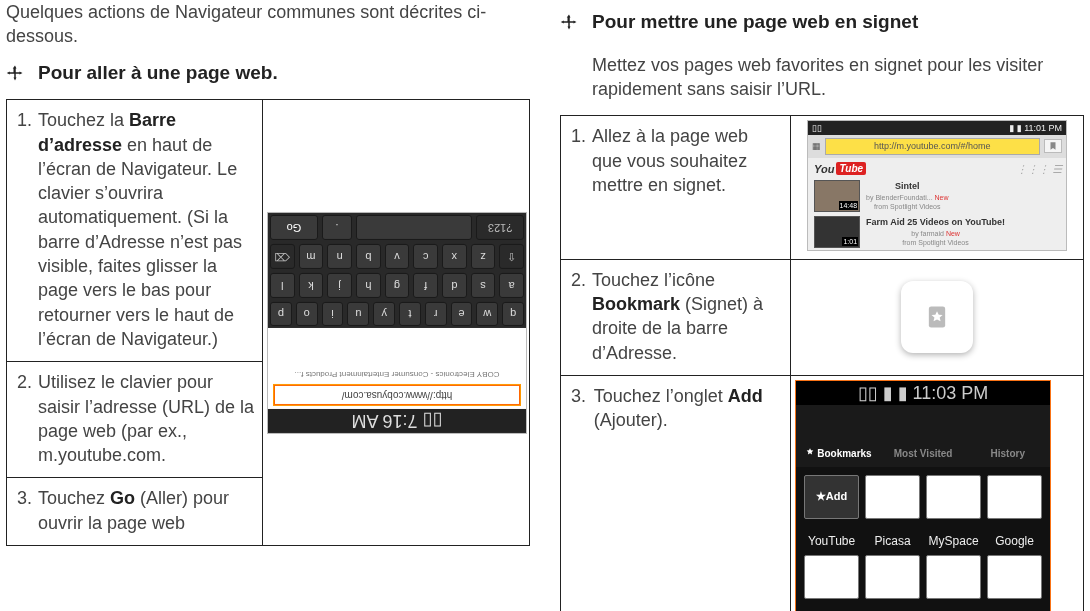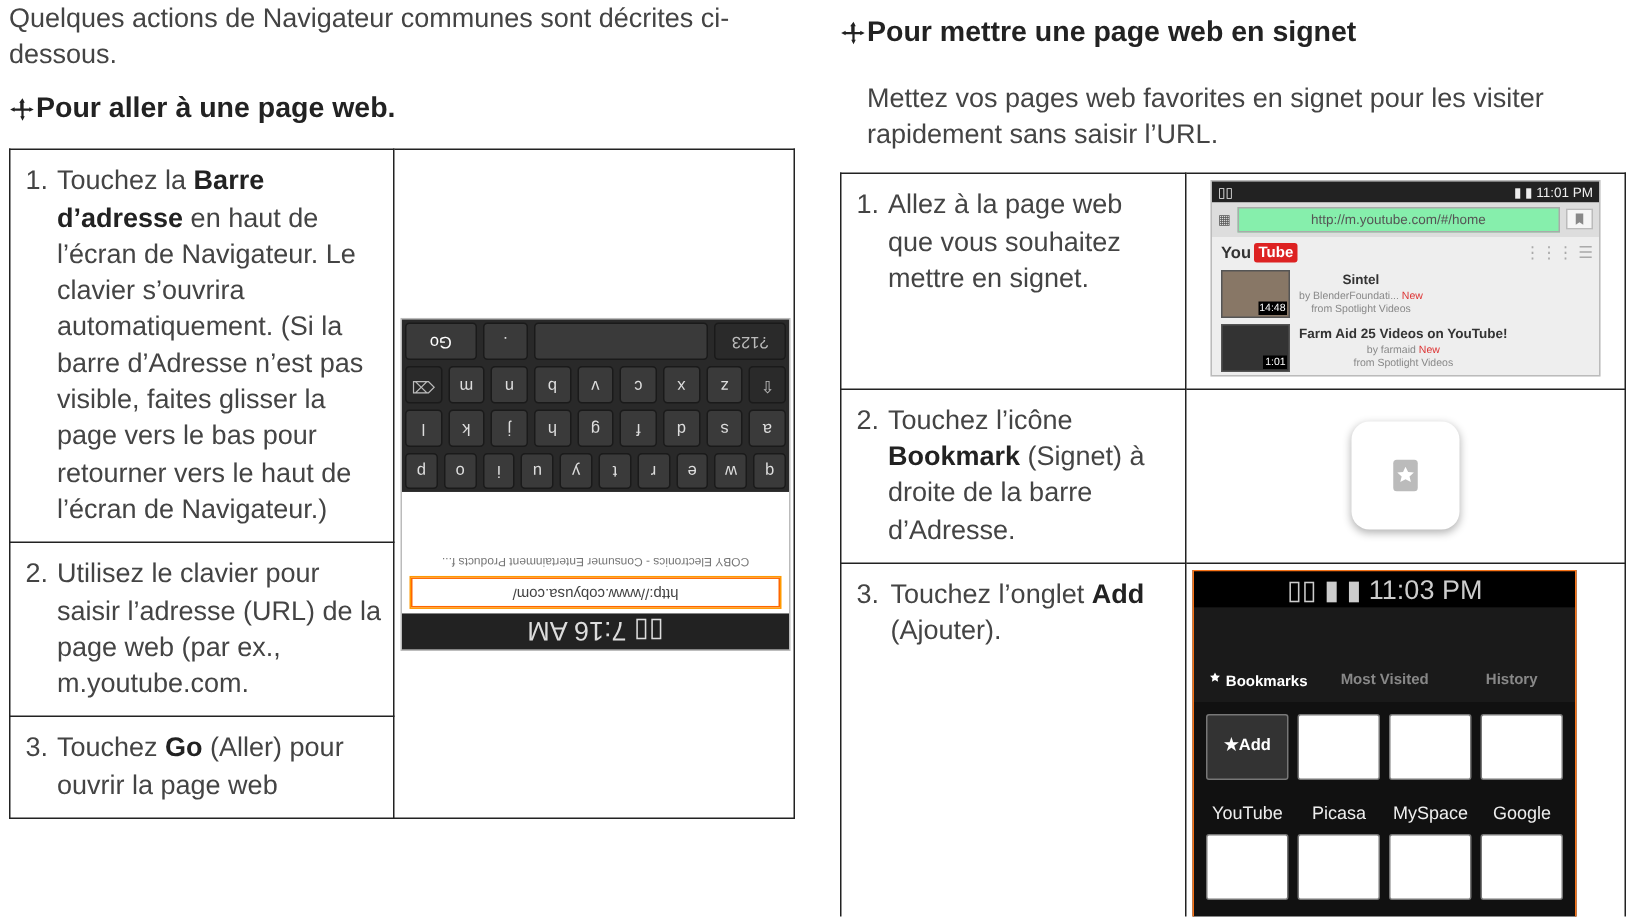--- a/index.html
+++ b/index.html
@@ -23,20 +23,21 @@
     min-width: 0;
   }
   .intro {
     font-size: 18px;
     line-height: 1.35;
     margin: 0 0 12px 0;
   }
   .bullet-row {
     display: flex;
     align-items: flex-start;
+    gap: 14px;
     margin: 10px 0 14px 0;
   }
   .bullet-row .icon {
     flex: 0 0 auto;
     width: 18px;
     height: 18px;
     margin-top: 3px;
   }
   .bullet-row .icon svg { display:block; }
   .bullet-heading {
@@ -98,33 +99,33 @@
   .shot .statusbar .right { }
   .shot .addrbar {
     background: #ddd;
     padding: 3px 4px;
     display:flex;
     align-items:center;
     gap:4px;
   }
   .shot .addrbar .field {
     flex:1;
-    background:#86efac;
+    background:#fde047;
     border:1px solid #aaa;
     padding:1px 3px;
     font-size:9px;
   }
   .shot .addrbar .bkmk {
     width:18px; height:14px; background:#f5f5f5; border:1px solid #bbb;
     display:flex; align-items:center; justify-content:center;
   }
   .yt-logo {
     display:flex; align-items:flex-start; gap:2px;
     padding:4px 4px 2px 6px;
-    font-weight:bold; font-size:11px; color:#333;
+    font-weight:bold; font-size:11px; color:#333;font-style:italic;
   }
   .yt-logo .tube {
     background:#d22; color:#fff; border-radius:2px; padding:0 3px; font-size:10px;
   }
   .yt-row {
     display:flex; gap:6px; padding:2px 6px;
     align-items:flex-start;
   }
   .yt-row .thumb {
     width:46px; height:32px; background:#333; position:relative;

